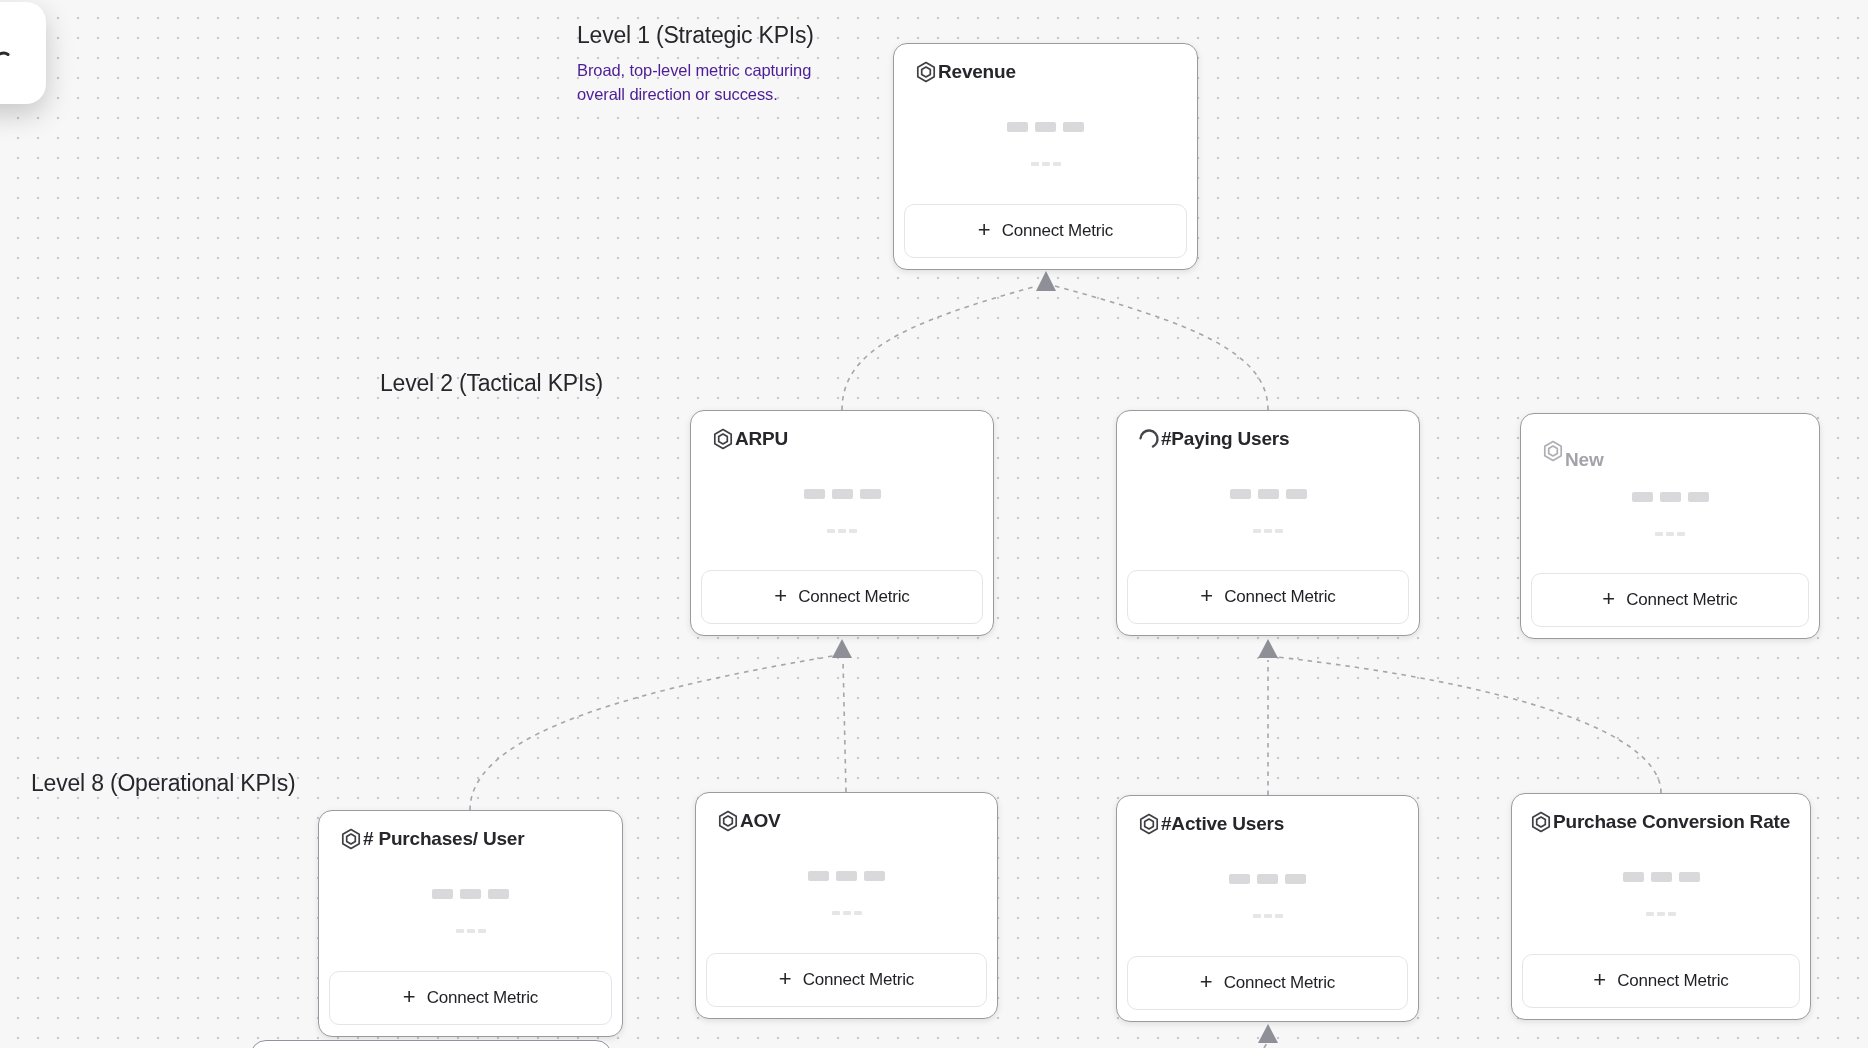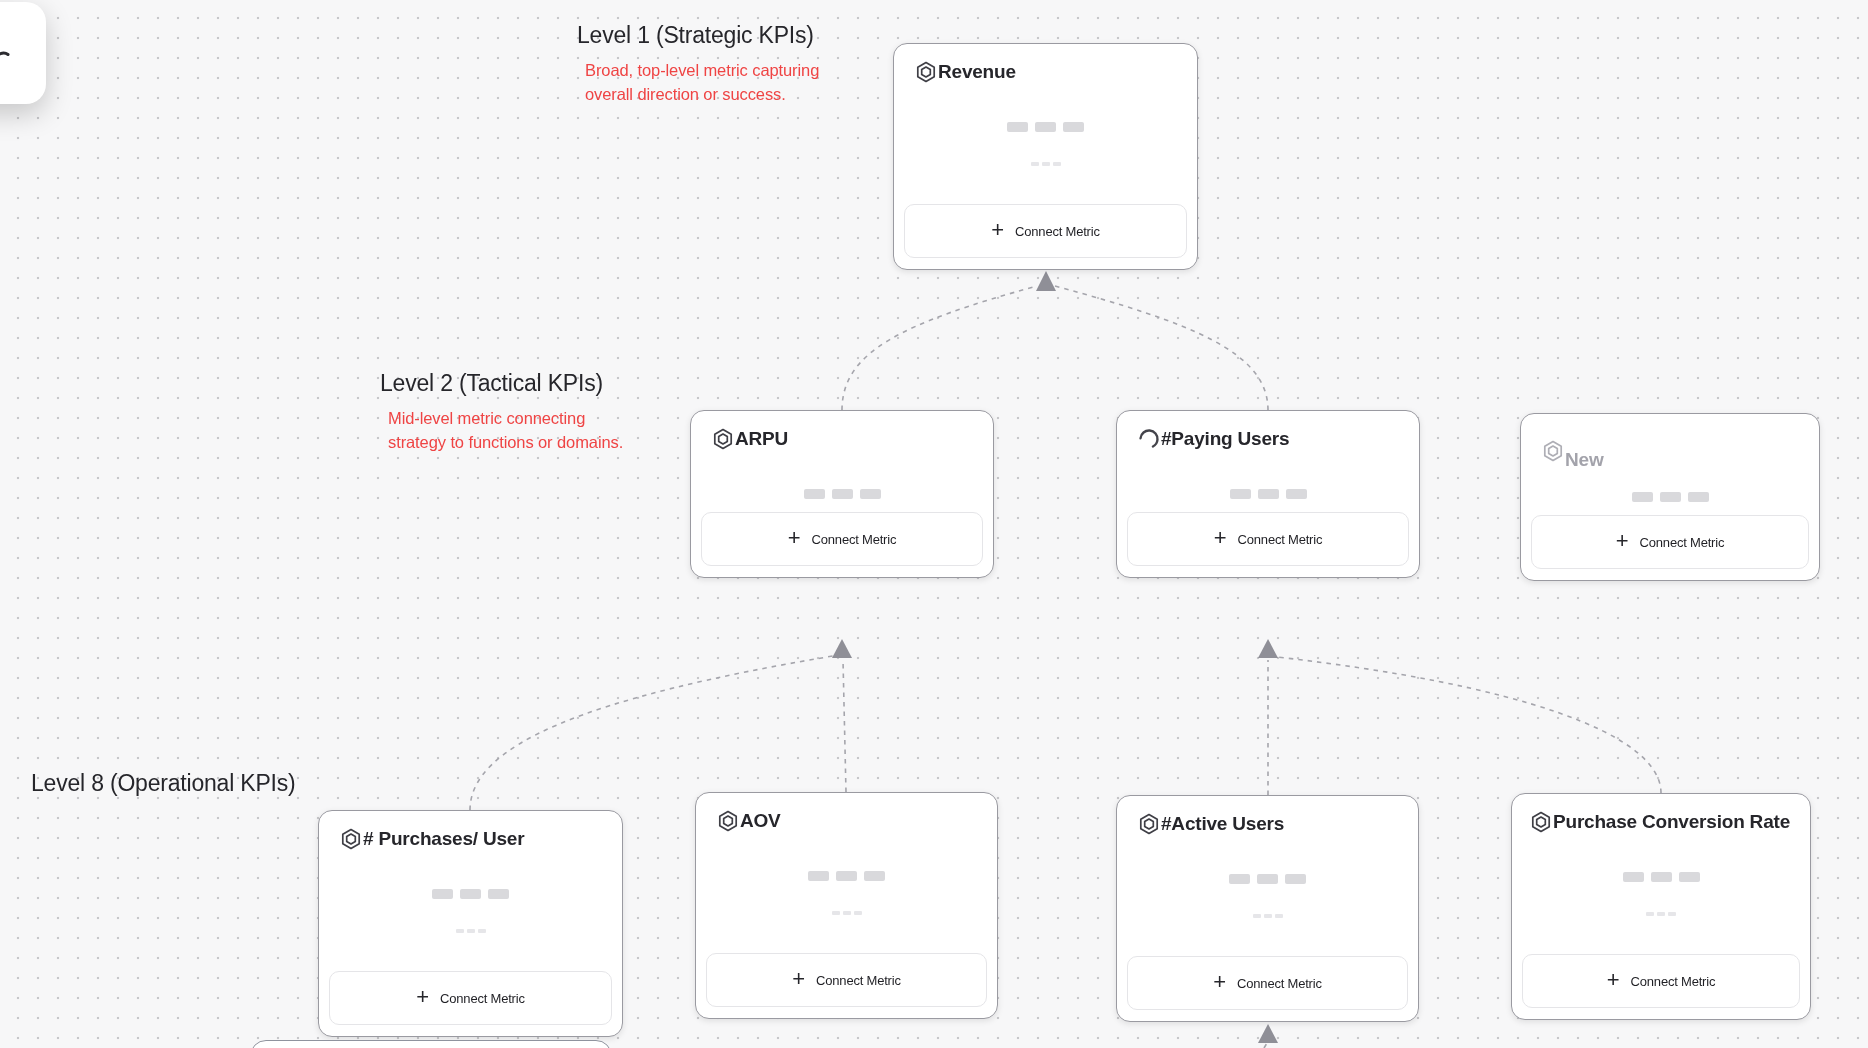--- a/index.html
+++ b/index.html
@@ -12,25 +12,25 @@
   }
   .connector-svg{position:absolute;left:0;top:0;z-index:1;pointer-events:none;}
   .connector-path{fill:none;stroke:#a5a5ac;stroke-width:1.6;stroke-dasharray:4.5 5;}
   .connector-arrow{fill:#8f8f97;stroke:none;}
 
   .level-label{position:absolute;z-index:2;}
   .level-label h2{
     margin:0 0 10px 0;font-size:23px;font-weight:400;color:#26262b;letter-spacing:-0.2px;
   }
   .level-label p{
-    margin:8px;font-size:16.5px;line-height:1.45;color:#ef4444;letter-spacing:-0.1px;
+    margin:0;font-size:16.5px;line-height:1.45;color:#4c1d95;letter-spacing:-0.1px;
   }
 
   .card{
-    position:absolute;z-index:2;width:304px;height:168px;background:#ffffff;
+    position:absolute;z-index:2;width:304px;height:226px;background:#ffffff;
     border:1px solid #9a9aa1;border-radius:14px;
     box-shadow:0 2px 6px rgba(0,0,0,0.10);
     box-sizing:border-box;
   }
   .card-header{
     position:absolute;left:20px;top:16px;right:16px;
     display:flex;align-items:center;
   }
   .card-title{
     font-size:19px;font-weight:700;color:#26262b;letter-spacing:-0.2px;white-space:nowrap;
@@ -49,21 +49,21 @@
   }
   .skeleton-row2 i{display:block;width:8px;height:3.5px;border-radius:1px;background:#e6e6e9;}
 
   .connect-btn{
     position:absolute;left:10px;right:10px;bottom:11px;height:54px;
     background:#ffffff;border:1px solid #e5e5e8;border-radius:10px;
     display:flex;align-items:center;justify-content:center;gap:11px;
     font-family:"Liberation Sans", sans-serif;cursor:pointer;padding:0;
   }
   .connect-btn .plus{font-size:22px;font-weight:400;color:#26262b;line-height:1;margin-top:-2px;}
-  .connect-btn .btn-label{font-size:13px;font-weight:500;color:#1f1f24;letter-spacing:-0.2px;}
+  .connect-btn .btn-label{font-size:17px;font-weight:500;color:#1f1f24;letter-spacing:-0.2px;}
 
   .floating-toolbar{
     position:absolute;left:-64px;top:2px;width:110px;height:102px;z-index:5;
     background:#ffffff;border-radius:20px;
     box-shadow:0 10px 28px rgba(0,0,0,0.20);
   }
   .floating-toolbar svg{position:absolute;left:58px;top:42px;}
 
   .sliver-card{
     position:absolute;left:250px;top:1040px;width:362px;height:40px;z-index:2;
@@ -94,21 +94,20 @@
   <path class="connector-path" d="M1264,1048 C1268,1042 1270,1036 1267,1029"></path>
   <polygon class="connector-arrow" points="1268,1024 1258,1043 1278,1043"></polygon>
 </svg>
 
 <div class="level-label" style="left:577px;top:22px;width:262px">
   <h2>Level 1 (Strategic KPIs)</h2>
   <p>Broad, top-level metric capturing overall direction or success.</p>
 </div>
 <div class="level-label" style="left:380px;top:370px;width:252px">
   <h2>Level 2 (Tactical KPIs)</h2>
-  <p>Mid-level metric connecting strategy to functions or domains.</p>
 </div>
 <div class="level-label" style="left:31px;top:770px;width:280px">
   <h2>Level 8 (Operational KPIs)</h2>
 </div>
 
 <div class="card" style="left:893px;top:43px;width:305px;height:227px">
   <div class="card-header">
     <svg class="hex-icon" width="24" height="24" viewBox="0 0 24 24">
       <path d="M12 2.5 L20.2 7.25 L20.2 16.75 L12 21.5 L3.8 16.75 L3.8 7.25 Z" fill="none" stroke="#3f3f46" stroke-width="1.7" stroke-linejoin="round"></path>
       <path d="M12 7 L16.3 9.5 L16.3 14.5 L12 17 L7.7 14.5 L7.7 9.5 Z" fill="none" stroke="#3f3f46" stroke-width="1.7" stroke-linejoin="round"></path>

